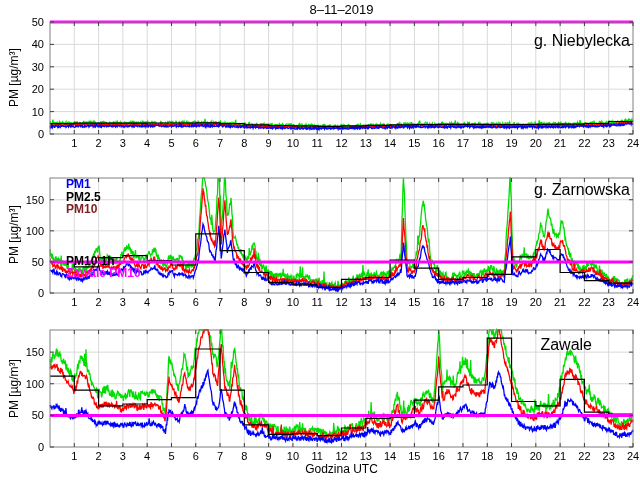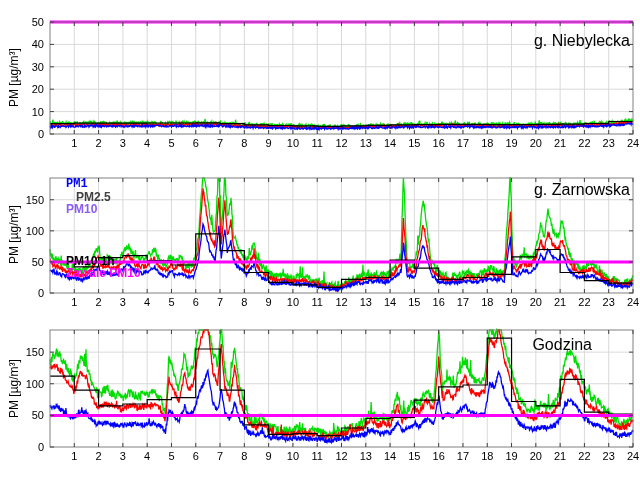--- a/index.html
+++ b/index.html
@@ -377,30 +377,32 @@
         <text x="44" y="419.3783783783784" text-anchor="end">50</text>
         <line x1="50" y1="383.7567567567568" x2="54" y2="383.7567567567568" stroke="#404040" stroke-width="1"></line>
         <line x1="633" y1="383.7567567567568" x2="629" y2="383.7567567567568" stroke="#404040" stroke-width="1"></line>
         <text x="44" y="387.7567567567568" text-anchor="end">100</text>
         <line x1="50" y1="352.1351351351351" x2="54" y2="352.1351351351351" stroke="#404040" stroke-width="1"></line>
         <line x1="633" y1="352.1351351351351" x2="629" y2="352.1351351351351" stroke="#404040" stroke-width="1"></line>
         <text x="44" y="356.1351351351351" text-anchor="end">150</text>
       </g>
   </svg>
 
+  <div class="title">8–11–2019</div>
 
   <div class="ylabel yl1">PM [µg/m³]</div>
   <div class="ylabel yl2">PM [µg/m³]</div>
   <div class="ylabel yl3">PM [µg/m³]</div>
 
   <div class="station st1">g. Niebylecka</div>
   <div class="station st2">g. Zarnowska</div>
-  <div class="station st3">Godzina</div>
+  <div class="station st3">Zawale</div>
 
   <div class="legend">
-    <div class="li" style="color: rgb(0, 0, 255); font-family: Liberation Mono, monospace;">PM1</div>
-    <div class="li" style="color: #404040; margin-left: 10px;">PM2.5</div>
-    <div class="li" style="color: #8b5cf6;">PM10</div>
+    <div class="li" style="color: rgb(0, 0, 255);">PM1</div>
+    <div class="li" style="color: #000000;">PM2.5</div>
+    <div class="li" style="color: #7f1d1d;">PM10</div>
     <div class="li" style="color: rgb(0, 0, 0); margin-top: 39px;">PM10 1h</div>
     <div class="li" style="color: rgb(255, 0, 255);">Zawale PM10</div>
   </div>
 
+  <div class="xlabel">Godzina UTC</div>
 </div>
 
 </body></html>

